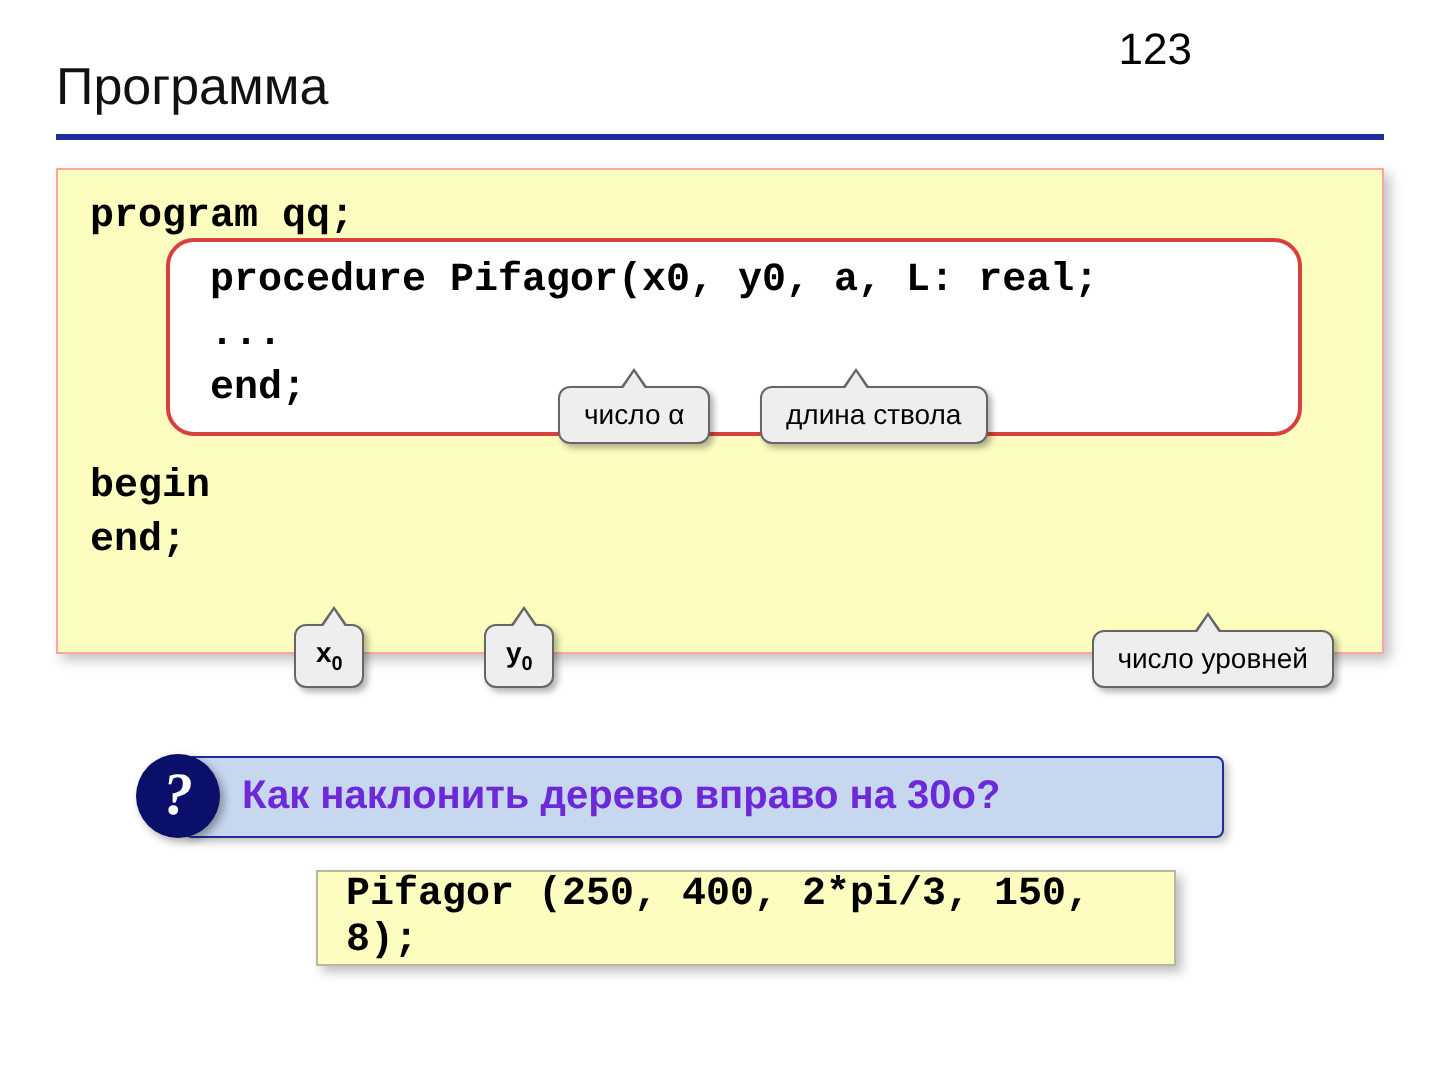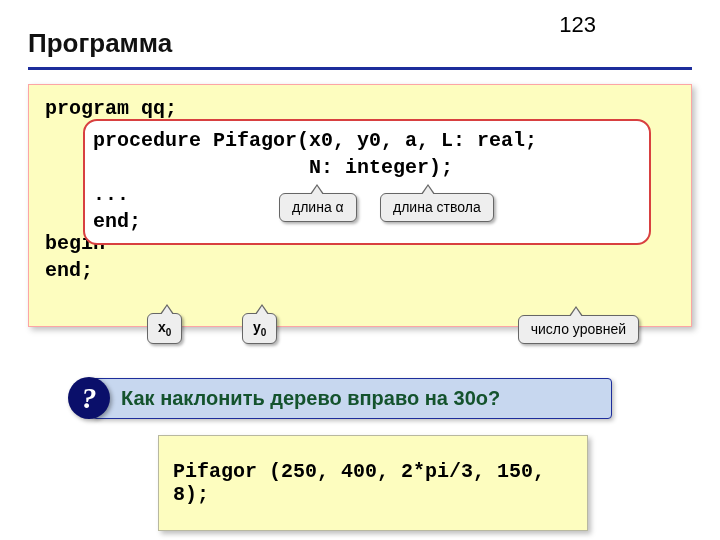--- a/index.html
+++ b/index.html
@@ -17,21 +17,21 @@
   }
   .page-num {
     position: absolute;
     right: 124px;
     top: 12px;
     font-size: 22px;
     color: #000000;
   }
   .title {
     font-size: 26px;
-    font-weight: bold;
+    font-weight: normal;
     color: #111;
     margin: 10px 0 8px 0;
   }
   .title-rule {
     border: 0;
     border-top: 3px solid #1d2d9b;
     margin: 0 0 14px 0;
   }
   .code-block {
     position: relative;
@@ -47,21 +47,21 @@
   }
   .code-block .line { white-space: pre; }
   .inner-box {
     position: absolute;
     left: 54px;
     top: 34px;
     right: 40px;
     background: #fff;
     border: 2px solid #d84040;
     border-radius: 14px;
-    padding: 6px 12px 8px 8px;
+    padding: 6px 12px 8px 20px;
     font-family: "Courier New", monospace;
     font-size: 20px;
     font-weight: bold;
     line-height: 1.35;
   }
   .inner-box .line { white-space: pre; }
   .callout {
     position: absolute;
     background: #eee;
     border: 1px solid #666;
@@ -99,31 +99,31 @@
     font-style: italic;
   }
   .q-bar {
     background: #c7d7ef;
     border: 1.5px solid #1d2d9b;
     border-radius: 4px;
     padding: 8px 16px 8px 28px;
     font-family: Arial, sans-serif;
     font-size: 20px;
     font-weight: bold;
-    color: #14532d;
+    color: #6d28d9;
     box-shadow: 2px 2px 4px rgba(0,0,0,0.25);
     width: 520px;
   }
   .answer-block {
     margin: 14px auto 0 130px;
     width: 430px;
     background: #fdfdbf;
     border: 1px solid #b8b8a0;
     box-shadow: 3px 3px 5px rgba(0,0,0,0.25);
-    padding: 24px 14px;
+    padding: 0 14px;
     font-family: "Courier New", monospace;
     font-size: 20px;
     font-weight: bold;
     text-align: left;
   }
   
   .tail {
     position: absolute;
     width: 0; height: 0;
   }
@@ -152,43 +152,42 @@
     <div class="line">program qq;</div>
     <div class="line">&nbsp;</div>
     <div class="line">&nbsp;</div>
     <div class="line">&nbsp;</div>
     <div class="line">&nbsp;</div>
     <div class="line">begin</div>
     <div class="line">end;</div>
 
     <div class="inner-box">
       <div class="line">procedure Pifagor(x0, y0, a, L: real;</div>
-      <div class="line">                  N: integer);</div>
       <div class="line">...</div>
       <div class="line">end;</div>
     </div>
 
     <div class="callout small" style="left:250px; top:108px;">
-      <span>длина α</span>
+      <span>число α</span>
       <span class="tail up" style="left:30px; top:-10px;"></span>
     </div>
     <div class="callout small" style="left:336px; top:108px;margin-left:15px;">
       <span>длина ствола</span>
       <span class="tail up" style="left:40px; top:-10px;"></span>
     </div>
 
     <div class="callout" style="left:118px; bottom:-18px; padding:4px 10px; font-weight:bold;margin-top:20px;">
       <span>x</span><span class="sub">0</span>
       <span class="tail up" style="left:12px; top:-10px;"></span>
     </div>
     <div class="callout" style="left:178px; bottom:-18px; padding:4px 10px; font-weight:bold;margin-left:35px;">
       <span>y</span><span class="sub">0</span>
       <span class="tail up" style="left:12px; top:-10px;"></span>
     </div>
-    <div class="callout small" style="right:52px; bottom:-18px;text-align:center;">
+    <div class="callout small" style="right:24px; bottom:-18px;text-align:center;">
       <span>число уровней</span>
       <span class="tail up" style="left:50px; top:-10px;"></span>
     </div>
   </div>
 
   <div class="q-wrap">
     <div class="q-badge">
       <span>?</span>
     </div>
     <div class="q-bar">

